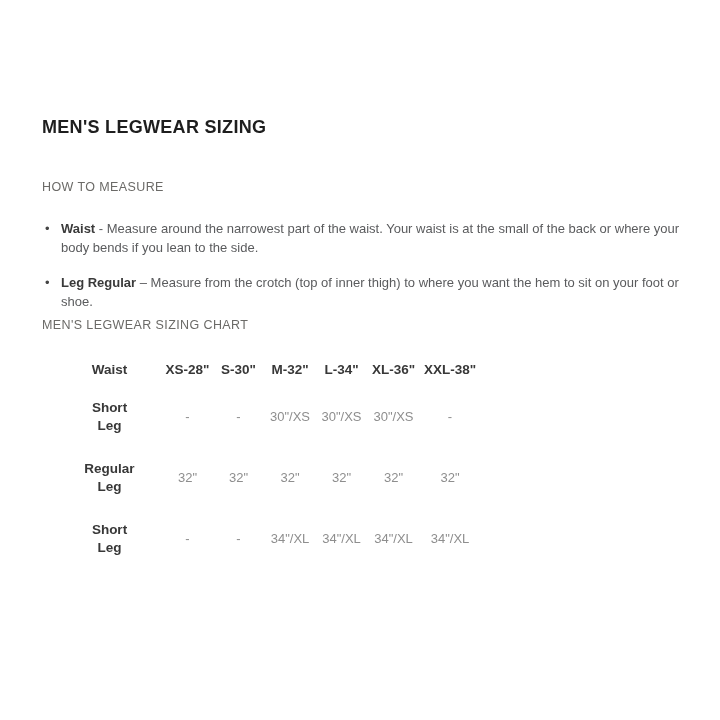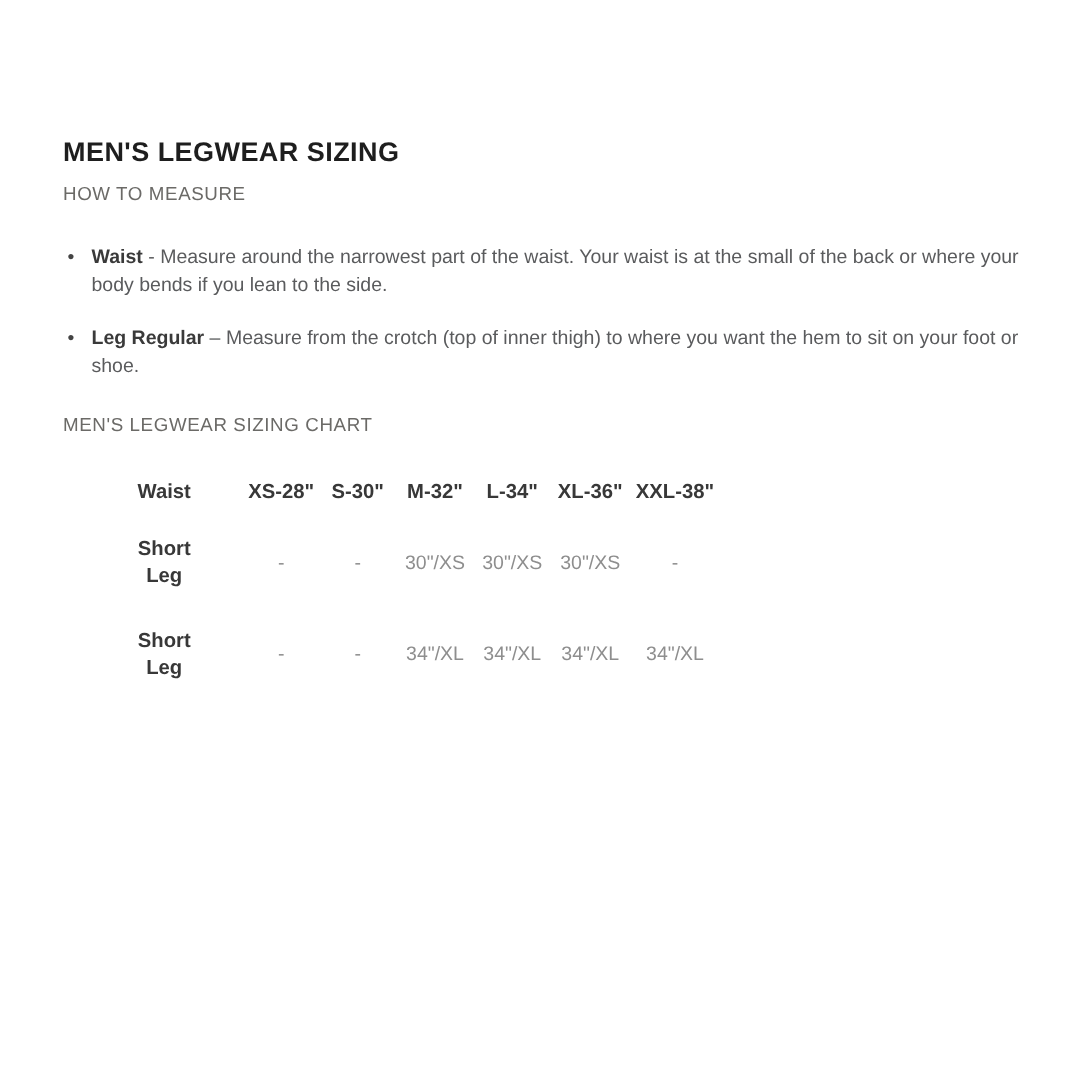--- a/index.html
+++ b/index.html
@@ -7,29 +7,29 @@
     width: 720px; height: 720px;
     background: #ffffff;
     font-family: "Liberation Sans", sans-serif;
     overflow: hidden;
   }
   .page {
     width: 720px; height: 720px;
     padding: 0 30px 0 42px;
   }
   .page-title {
-    margin-top: 91px;
+    margin-top: 117px;
     font-size: 18px;
     line-height: 20px;
     font-weight: bold;
     letter-spacing: 0.3px;
     color: #1e1e1e;
   }
   .section-heading {
-    margin-top: 12px;
+    margin-top: 44px;
     font-size: 12.5px;
     line-height: 13px;
     font-weight: normal;
     letter-spacing: 0.4px;
     color: #6b6a67;
   }
   ul.measure-list {
     margin-top: 25px;
     list-style: none;
     width: 640px;
@@ -42,21 +42,21 @@
     color: #5a5b5d;
   }
   ul.measure-list li + li { margin-top: 16px; }
   ul.measure-list li .bullet-dot {
     position: absolute;
     left: 3px; top: 0;
     color: #444444;
     font-size: 13px;
   }
   ul.measure-list .term { font-weight: bold; color: #3a3a3a; }
-  .chart-heading { margin-top: 24px; }
+  .chart-heading { margin-top: 8px; }
   table.sizing-table {
     margin-top: 22px;
     margin-left: 15px;
     border-collapse: collapse;
     table-layout: fixed;
   }
   table.sizing-table col.c-label { width: 105px; }
   table.sizing-table col.c1 { width: 51px; }
   table.sizing-table col.c2 { width: 51px; }
   table.sizing-table col.c3 { width: 52px; }
@@ -133,20 +133,31 @@
           </th>
         <td>-</td>
         <td>-</td>
         <td>30"/XS</td>
         <td>30"/XS</td>
         <td>30"/XS</td>
         <td>-</td>
       </tr>
       <tr>
         <th>
+            <div class="row-label">Regular Leg</div>
+          </th>
+        <td>32"</td>
+        <td>32"</td>
+        <td>32"</td>
+        <td>32"</td>
+        <td>32"</td>
+        <td>32"</td>
+      </tr>
+      <tr>
+        <th>
             <div class="row-label">Short Leg</div>
           </th>
         <td>-</td>
         <td>-</td>
         <td>34"/XL</td>
         <td>34"/XL</td>
         <td>34"/XL</td>
         <td>34"/XL</td>
       </tr>
     </tbody>

